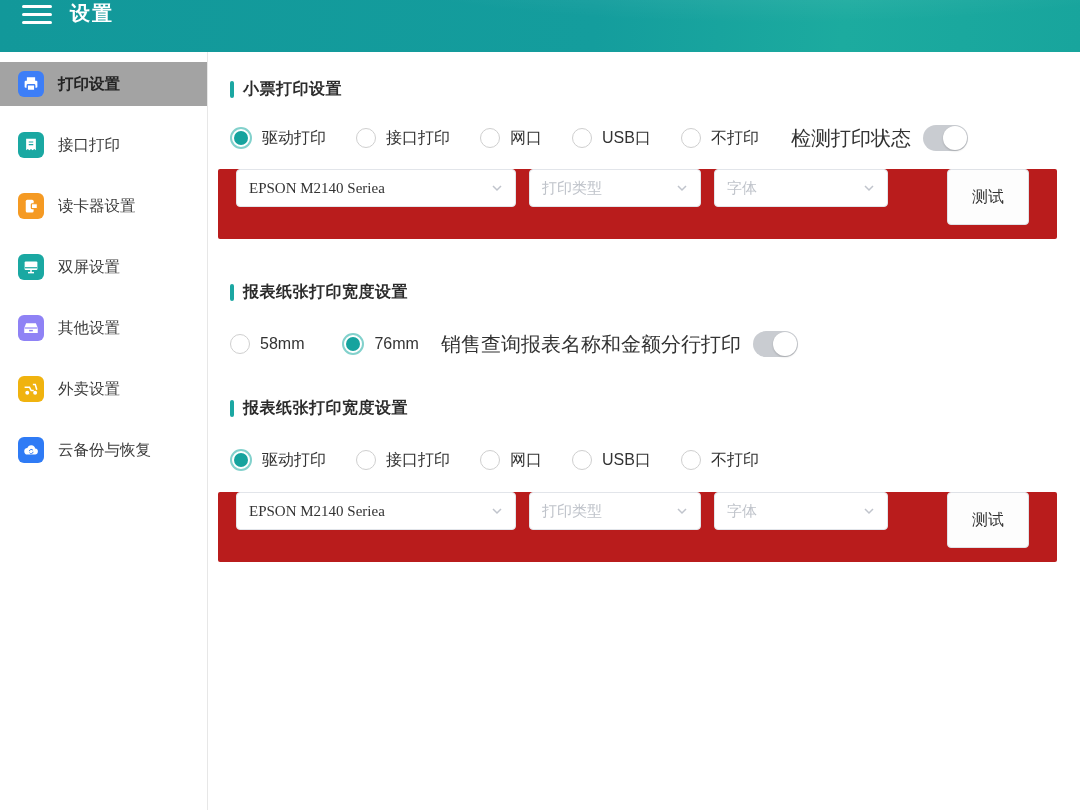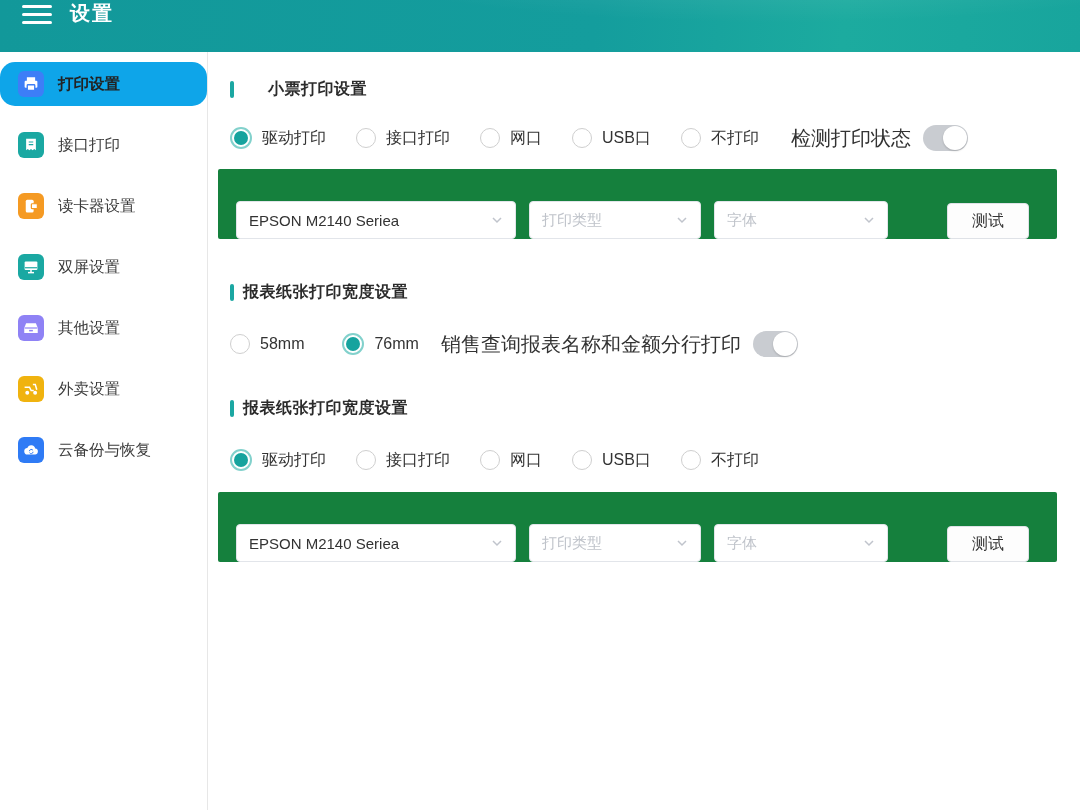--- a/index.html
+++ b/index.html
@@ -15,63 +15,63 @@
   .hamburger { width:30px; margin-left:22px; cursor:pointer; z-index:2; }
   .hamburger span { display:block; height:3.5px; background:#fff; border-radius:2px; margin:4.5px 0; }
   .header-title { color:#fff; font-size:20px; font-weight:bold; margin-left:18px;
     letter-spacing:2px; z-index:2; }
 
   
   .body-wrap { display:flex; height:758px; }
   .sidebar { width:208px; background:#fff; border-right:1px solid #e7e7e7; padding-top:10px; }
   .side-item { display:flex; align-items:center; height:44px; margin-bottom:17px;
     padding-left:18px; cursor:pointer; }
-  .side-item.active { background:#0ea5e9;border-radius:15px; }
+  .side-item.active { background:#a3a3a3; }
   .side-icon { width:26px; height:26px; border-radius:6px; display:inline-flex;
     align-items:center; justify-content:center; flex:0 0 26px; }
   .side-label { margin-left:14px; font-size:15.5px; color:#3a3a3a; }
   .side-item.active .side-label { font-weight:bold; color:#222; }
 
   .main { flex:1; padding:0 23px 0 10px; }
 
   
   .sec-title { display:flex; align-items:center; margin-left:12px; }
   .sec-title .bar { width:4px; height:17px; background:#1ba7a2; border-radius:2px; margin-right:9px; }
   .sec-title .txt { font-size:16px; font-weight:bold; color:#2b2b2b; letter-spacing:0.5px; }
-  .mt-27{margin-top:27px;gap:25px;} .mt-24{margin-top:24px;} .mt-17{margin-top:17px;}
+  .mt-27{margin-top:27px;} .mt-24{margin-top:24px;} .mt-17{margin-top:17px;}
   .mt-43{margin-top:43px;} .mt-40{margin-top:40px;} .mt-29{margin-top:27px;} .mt-18{margin-top:18px;}
 
   .radio-row { display:flex; align-items:center; margin-left:12px; height:28px; }
   .radio-item { display:flex; align-items:center; margin-right:30px; cursor:pointer; }
   .radio-circle { width:20px; height:20px; border-radius:50%; border:1px solid #cfcfcf;
     background:#fff; position:relative; flex:0 0 20px; }
   .radio-item.checked .radio-circle { width:22px; height:22px; flex-basis:22px;
     border:2px solid #82d1cc; }
   .radio-item.checked .radio-circle::after { content:""; position:absolute; inset:2px;
     border-radius:50%; background:#16a39e; }
   .radio-label { margin-left:10px; font-size:16px; color:#333; }
 
   .inline-label { font-size:20px; color:#333; }
   .toggle { width:45px; height:26px; border-radius:13px; background:#c9ccd1; position:relative;
     display:inline-block; cursor:pointer; flex:0 0 45px; }
   .toggle .knob { position:absolute; top:1px; right:1px; width:24px; height:24px;
     border-radius:50%; background:#fff; box-shadow:0 1px 2px rgba(0,0,0,0.18); }
 
   
-  .device-row { height:70px; background:#15803d; border-radius:2px; display:flex;
-    align-items:flex-end; padding:0 28px 0 18px; }
+  .device-row { height:70px; background:#b91c1c; border-radius:2px; display:flex;
+    align-items:flex-start; padding:0 28px 0 18px;font-family:Liberation Serif, serif; }
   .select { height:38px; background:#fff; border:1px solid #e2e5ea; border-radius:4px;
     display:flex; align-items:center; padding:0 12px; cursor:pointer; }
   .select .sel-text { font-size:15px; color:#333; flex:1; white-space:nowrap; overflow:hidden; }
   .select.placeholder .sel-text { color:#bfc3ca; }
   .select .chev { margin-left:10px; flex:0 0 12px; }
   .sel-printer { width:280px; margin-right:13px; }
   .sel-type { width:172px; margin-right:13px; }
   .sel-font { width:174px; }
-  .test-btn { margin-left:auto; width:82px; height:36px; background:#fdfdfd;
+  .test-btn { margin-left:auto; width:82px; height:56px; background:#fdfdfd;
     border:1px solid #dfe2e7; border-radius:4px; font-size:16px; color:#333;
     cursor:pointer; font-family:inherit; }
 
   svg { display:block; }
 </style>
 </head>
 <body>
 
 <div class="header">
   <div class="hamburger">

